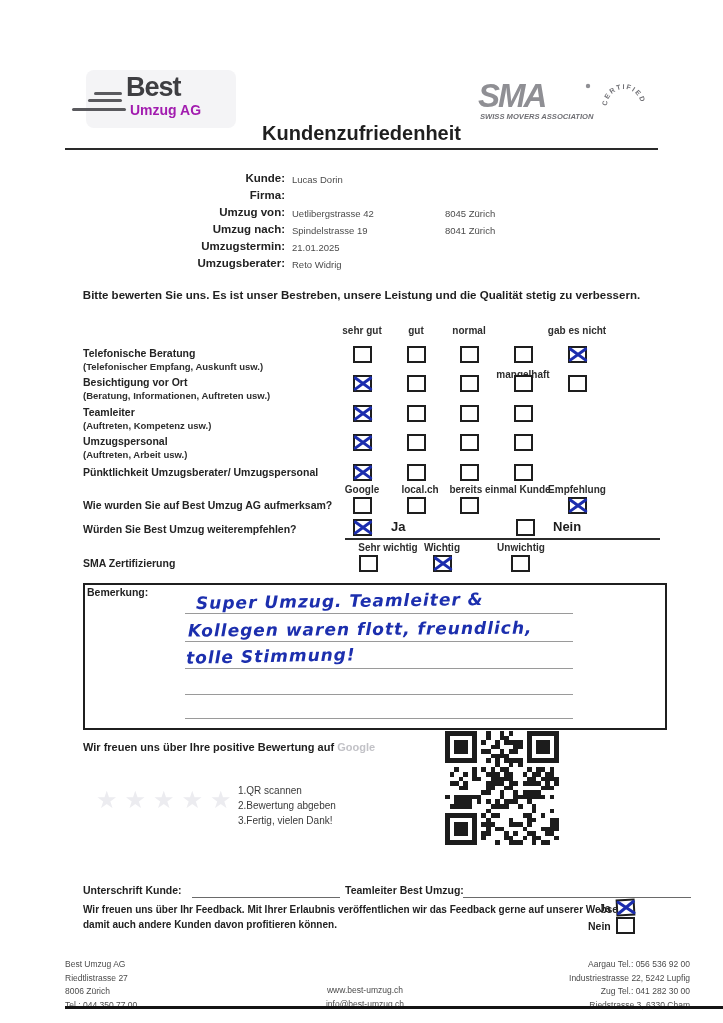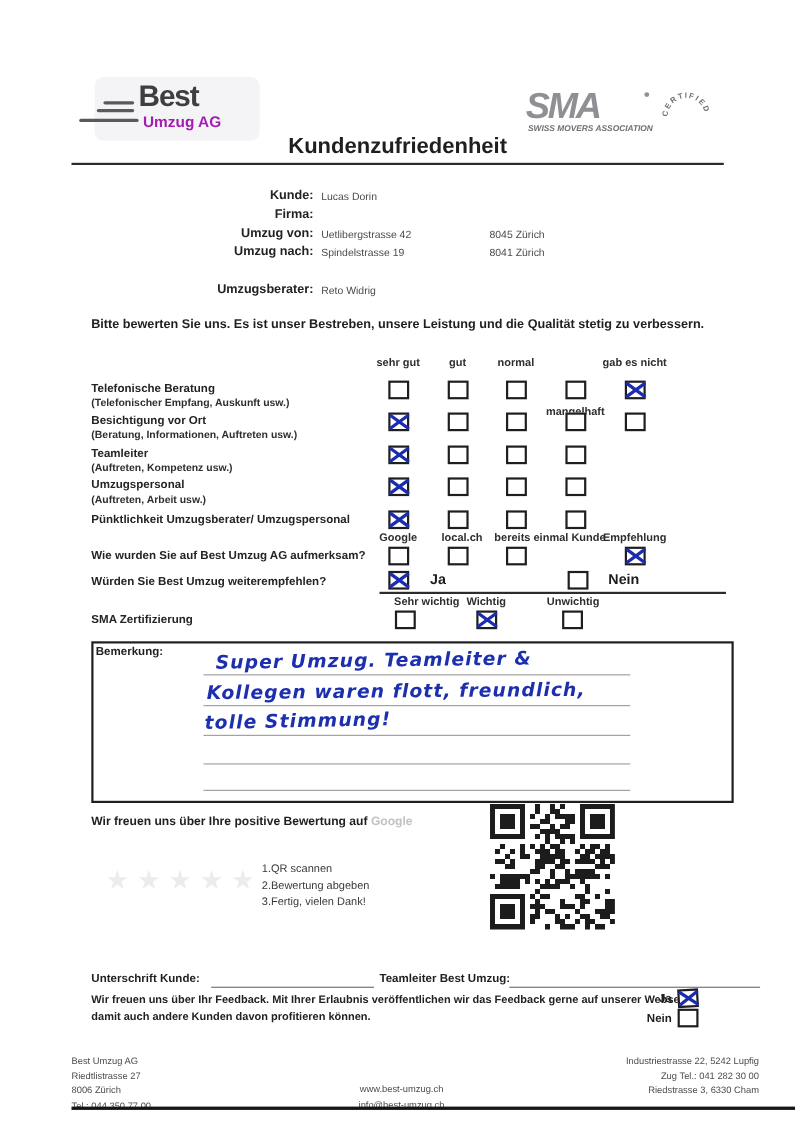--- a/index.html
+++ b/index.html
@@ -97,20 +97,24 @@
   </div>
   <div class="info-row" style="top:206px;">
     <div class="info-label">Umzug von:</div>
     <div class="info-value">Uetlibergstrasse 42</div>
     <div class="info-value2">8045 Zürich</div>
   </div>
   <div class="info-row" style="top:223px;">
     <div class="info-label">Umzug nach:</div>
     <div class="info-value">Spindelstrasse 19</div>
     <div class="info-value2">8041 Zürich</div>
+  </div>
+  <div class="info-row" style="top:240px;">
+    <div class="info-label">Umzugstermin:</div>
+    <div class="info-value">21.01.2025</div>
   </div>
   <div class="info-row" style="top:257px;">
     <div class="info-label">Umzugsberater:</div>
     <div class="info-value">Reto Widrig</div>
   </div>
 
   <div class="intro">Bitte bewerten Sie uns. Es ist unser Bestreben, unsere Leistung und die Qualität stetig zu verbessern.</div>
 
   <span class="colhead" style="left:362px;top:325px;">sehr gut</span>
   <span class="colhead" style="left:416px;top:325px;">gut</span>
@@ -421,19 +425,20 @@
     <div>Best Umzug AG</div>
     <div>Riedtlistrasse 27</div>
     <div>8006 Zürich</div>
     <div>Tel.: 044 350 77 00</div>
   </div>
   <div class="foot" style="left:290px;top:984px;width:150px;text-align:center;">
     <div>www.best-umzug.ch</div>
     <div>info@best-umzug.ch</div>
   </div>
   <div class="foot" style="left:450px;top:958px;width:240px;text-align:right;">
+    <div>Aargau Tel.: 056 536 92 00</div>
     <div>Industriestrasse 22, 5242 Lupfig</div>
     <div>Zug Tel.: 041 282 30 00</div>
     <div>Riedstrasse 3, 6330 Cham</div>
   </div>
 
   <div class="bottom-line"></div>
 </div>
 
 </body></html>

